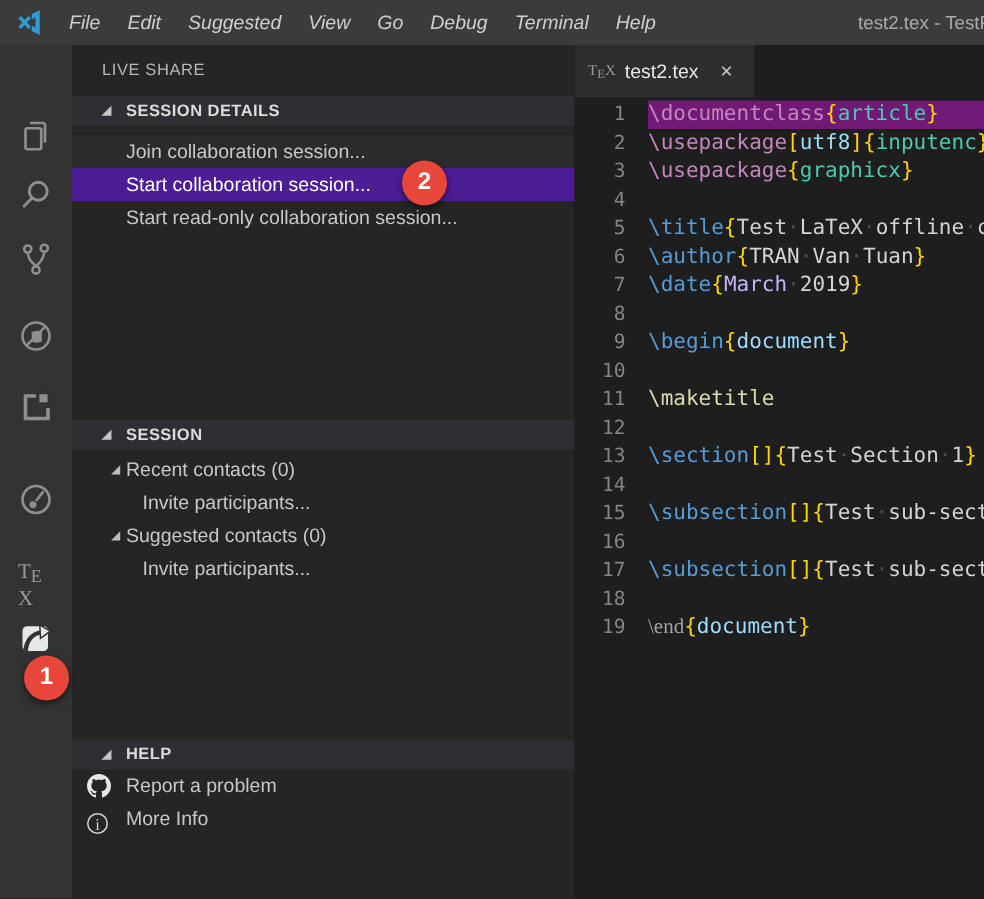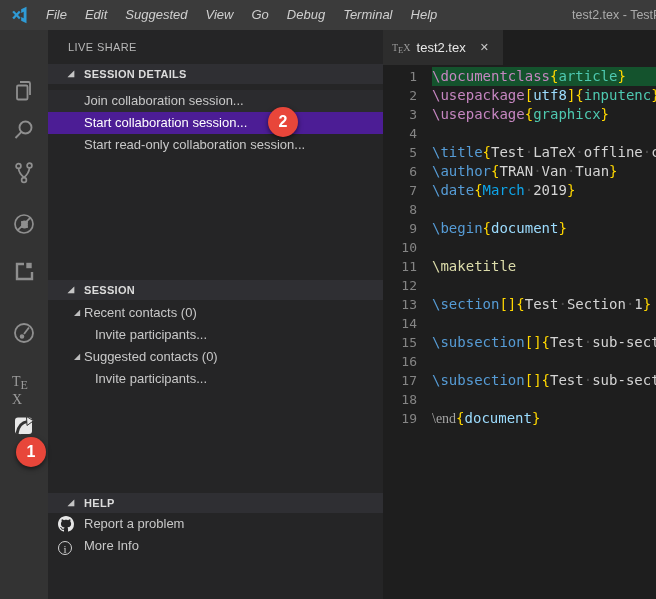--- a/index.html
+++ b/index.html
@@ -63,21 +63,21 @@
     display:flex;align-items:center;}
   .tab-texicon{font-family:"Liberation Serif",serif;color:#9a9a9a;font-size:10px;margin-left:9px;}
   .tab-texicon .te{display:inline-block;transform:translateY(2px);font-size:8.5px;}
   .tab-label{margin-left:6px;font-size:13px;color:#e8e8e8;}
   .tab-close{margin-left:14px;font-size:11px;color:#c8c8c8;cursor:pointer;}
   .code-area{position:absolute;left:0;top:37px;width:273px;}
   .code-line{display:flex;height:19px;line-height:19px;white-space:pre;
     font-family:"DejaVu Sans Mono","Liberation Mono",monospace;}
   .code-line .ln{flex:0 0 34px;text-align:right;color:#858585;font-size:13px;}
   .code-line .code{flex:1 1 auto;margin-left:15px;font-size:14px;color:#d4d4d4;overflow:hidden;}
-  .code-line.hl .code{background:#14532d;}
+  .code-line.hl .code{background:#701a75;}
 </style>
 </head>
 <body>
 
 <div class="titlebar">
   <svg class="vs-logo" viewBox="0 0 24 24">
     <g class="logo-fill" fill="#2F9BD6">
       <polygon points="1.5,8.5 3.6,6.8 11.5,15.2 9.6,17.2"></polygon>
       <polygon points="9.6,6.8 11.5,8.6 3.6,17.2 1.5,15.4"></polygon>
       <polygon points="12.2,5.2 18.6,2 18.6,22 12.2,18.8 12.2,14.5 15.2,16 15.2,8 12.2,9.6"></polygon>
@@ -202,21 +202,21 @@
       <span class="tab-close">✕</span>
     </div>
   </div>
   <div class="code-area" id="code-lines">
       <div class="code-line hl"><span class="ln">1</span><span class="code"><span style="color: rgb(197, 134, 192);">\documentclass</span><span style="color: rgb(255, 215, 0);">{</span><span style="color: rgb(78, 201, 176);">article</span><span style="color: rgb(255, 215, 0);">}</span></span></div>
       <div class="code-line"><span class="ln">2</span><span class="code"><span style="color: rgb(197, 134, 192);">\usepackage</span><span style="color: rgb(255, 215, 0);">[</span><span style="color: rgb(156, 220, 254);">utf8</span><span style="color: rgb(255, 215, 0);">]</span><span style="color: rgb(255, 215, 0);">{</span><span style="color: rgb(78, 201, 176);">inputenc</span><span style="color: rgb(255, 215, 0);">}</span></span></div>
       <div class="code-line"><span class="ln">3</span><span class="code"><span style="color: rgb(197, 134, 192);">\usepackage</span><span style="color: rgb(255, 215, 0);">{</span><span style="color: rgb(78, 201, 176);">graphicx</span><span style="color: rgb(255, 215, 0);">}</span></span></div>
       <div class="code-line"><span class="ln">4</span><span class="code"></span></div>
       <div class="code-line"><span class="ln">5</span><span class="code"><span style="color: rgb(86, 156, 214);">\title</span><span style="color: rgb(255, 215, 0);">{</span><span style="color: rgb(212, 212, 212);">Test</span><span style="color: rgb(78, 78, 78);">·</span><span style="color: rgb(212, 212, 212);">LaTeX</span><span style="color: rgb(78, 78, 78);">·</span><span style="color: rgb(212, 212, 212);">offline</span><span style="color: rgb(78, 78, 78);">·</span><span style="color: rgb(212, 212, 212);">c</span></span></div>
       <div class="code-line"><span class="ln">6</span><span class="code"><span style="color: rgb(86, 156, 214);">\author</span><span style="color: rgb(255, 215, 0);">{</span><span style="color: rgb(212, 212, 212);">TRAN</span><span style="color: rgb(78, 78, 78);">·</span><span style="color: rgb(212, 212, 212);">Van</span><span style="color: rgb(78, 78, 78);">·</span><span style="color: rgb(212, 212, 212);">Tuan</span><span style="color: rgb(255, 215, 0);">}</span></span></div>
-      <div class="code-line"><span class="ln">7</span><span class="code"><span style="color: rgb(86, 156, 214);">\date</span><span style="color: rgb(255, 215, 0);">{</span><span style="color: #0ea5e9; text-align: center;">March</span><span style="color: rgb(78, 78, 78);">·</span><span style="color: rgb(212, 212, 212);">2019</span><span style="color: rgb(255, 215, 0);">}</span></span></div>
+      <div class="code-line"><span class="ln">7</span><span class="code"><span style="color: rgb(86, 156, 214);">\date</span><span style="color: rgb(255, 215, 0);">{</span><span style="color: #c4b5fd; text-align: center;">March</span><span style="color: rgb(78, 78, 78);">·</span><span style="color: rgb(212, 212, 212);">2019</span><span style="color: rgb(255, 215, 0);">}</span></span></div>
       <div class="code-line"><span class="ln">8</span><span class="code"></span></div>
       <div class="code-line"><span class="ln">9</span><span class="code"><span style="color: rgb(86, 156, 214);">\begin</span><span style="color: rgb(255, 215, 0);">{</span><span style="color: rgb(156, 220, 254);">document</span><span style="color: rgb(255, 215, 0);">}</span></span></div>
       <div class="code-line"><span class="ln">10</span><span class="code"></span></div>
       <div class="code-line"><span class="ln">11</span><span class="code"><span style="color: rgb(220, 220, 170);">\maketitle</span></span></div>
       <div class="code-line"><span class="ln">12</span><span class="code"></span></div>
       <div class="code-line"><span class="ln">13</span><span class="code"><span style="color: rgb(86, 156, 214);">\section</span><span style="color: rgb(255, 215, 0);">[]</span><span style="color: rgb(255, 215, 0);">{</span><span style="color: rgb(212, 212, 212);">Test</span><span style="color: rgb(78, 78, 78);">·</span><span style="color: rgb(212, 212, 212);">Section</span><span style="color: rgb(78, 78, 78);">·</span><span style="color: rgb(212, 212, 212);">1</span><span style="color: rgb(255, 215, 0);">}</span></span></div>
       <div class="code-line"><span class="ln">14</span><span class="code"></span></div>
       <div class="code-line"><span class="ln">15</span><span class="code"><span style="color: rgb(86, 156, 214);">\subsection</span><span style="color: rgb(255, 215, 0);">[]</span><span style="color: rgb(255, 215, 0);">{</span><span style="color: rgb(212, 212, 212);">Test</span><span style="color: rgb(78, 78, 78);">·</span><span style="color: rgb(212, 212, 212);">sub-sect</span></span></div>
       <div class="code-line"><span class="ln">16</span><span class="code"></span></div>
       <div class="code-line"><span class="ln">17</span><span class="code"><span style="color: rgb(86, 156, 214);">\subsection</span><span style="color: rgb(255, 215, 0);">[]</span><span style="color: rgb(255, 215, 0);">{</span><span style="color: rgb(212, 212, 212);">Test</span><span style="color: rgb(78, 78, 78);">·</span><span style="color: rgb(212, 212, 212);">sub-sect</span></span></div>

